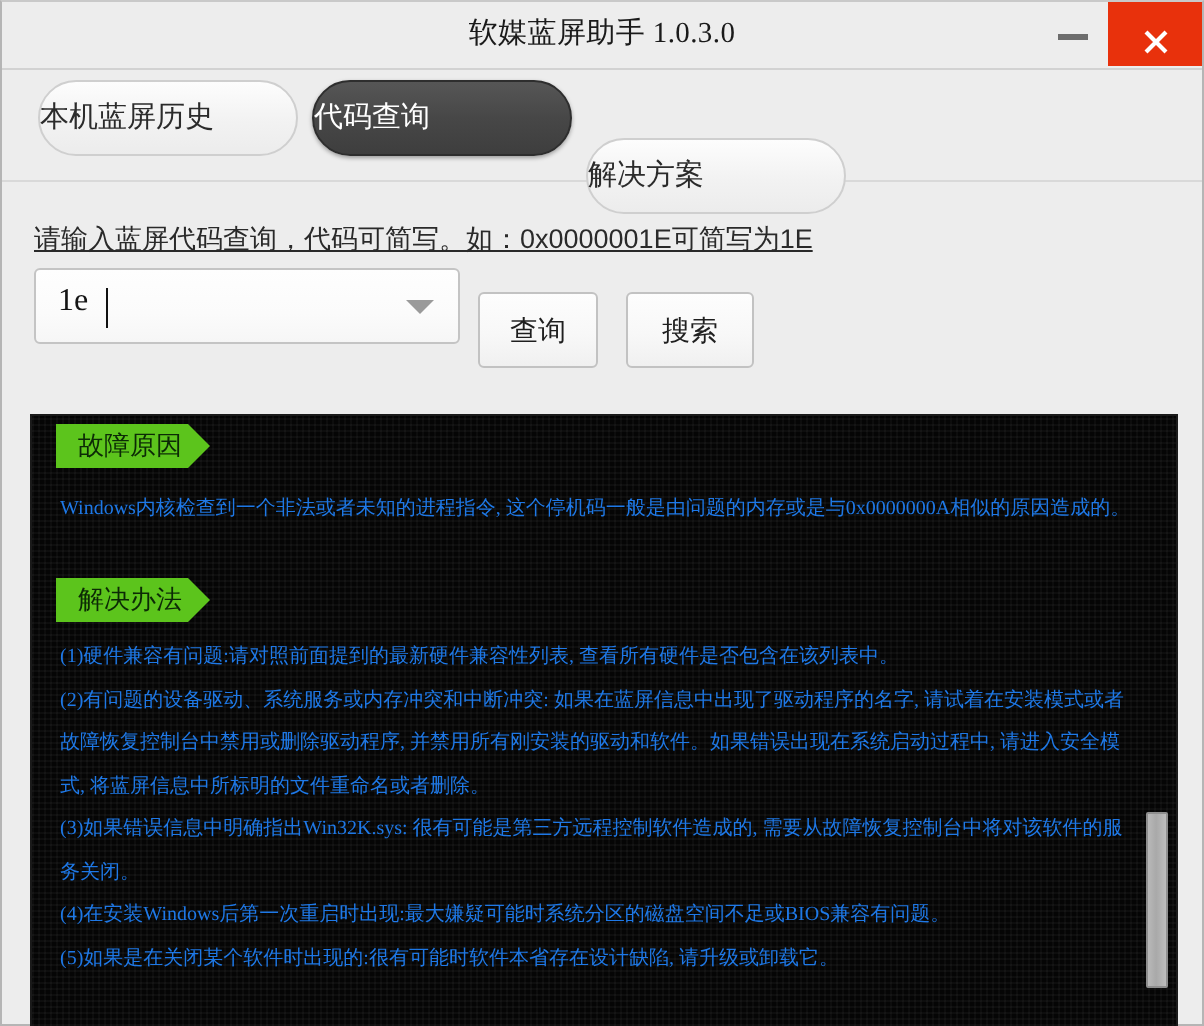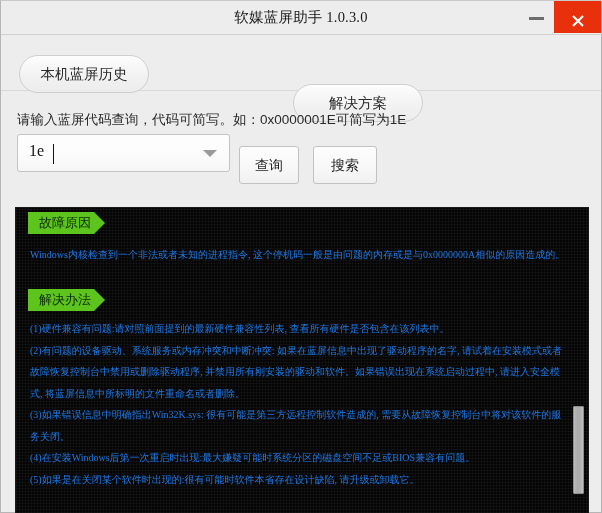--- a/index.html
+++ b/index.html
@@ -83,26 +83,26 @@
     position: absolute;
     left: 0;
     top: 34px;
     width: 600px;
     height: 55px;
     background: #ededed;
     border-bottom: 1px solid #d9d9d9;
   }
   .tab {
     position: absolute;
-    top: 20px;
+    top: 5px;
     height: 38px;
     border-radius: 19px;
     box-sizing: border-box;
     font-size: 14.5px;
-    text-align: center;
+    text-align: left;
     line-height: 36px;
     cursor: default;
     user-select: none;
   }
   .tab.inactive {
     background: linear-gradient(180deg, #fdfdfd 0%, #f2f2f2 55%, #ececec 100%);
     border: 1px solid #cfcfcf;
     color: #2b2b2b;
   }
   .tab.active {
@@ -116,20 +116,21 @@
   #tab-solution{ left: 292px; width: 130px; margin-top: 29px; }
 
   
   #hint-text {
     position: absolute;
     left: 16px;
     top: 110px;
     font-size: 13.5px;
     color: #2a2a2a;
     white-space: nowrap;
+    text-decoration: underline;
   }
 
   #code-combobox {
     position: absolute;
     left: 16px;
     top: 133px;
     width: 213px;
     height: 38px;
     box-sizing: border-box;
     background: linear-gradient(180deg, #fefefe 0%, #fbfbfb 60%, #f6f6f6 100%);
@@ -276,20 +277,21 @@
 
     <button id="close-button">
       <svg width="16" height="16" viewBox="0 0 16 16">
         <path d="M3 3 L13 13 M13 3 L3 13" stroke="#ffffff" stroke-width="2.1" fill="none" stroke-linecap="butt"></path>
       </svg>
     </button>
   </div>
 
   <div id="tab-bar">
     <div class="tab inactive" id="tab-history">本机蓝屏历史</div>
+    <div class="tab active" id="tab-code">代码查询</div>
     <div class="tab inactive" id="tab-solution">解决方案</div>
   </div>
 
   <div id="hint-text">请输入蓝屏代码查询，代码可简写。如：0x0000001E可简写为1E</div>
 
   <div id="code-combobox">
     <span id="code-input-value" placeholder="">1e</span>
     <span id="text-caret"></span>
     <span id="dropdown-arrow-icon"></span>
   </div>

